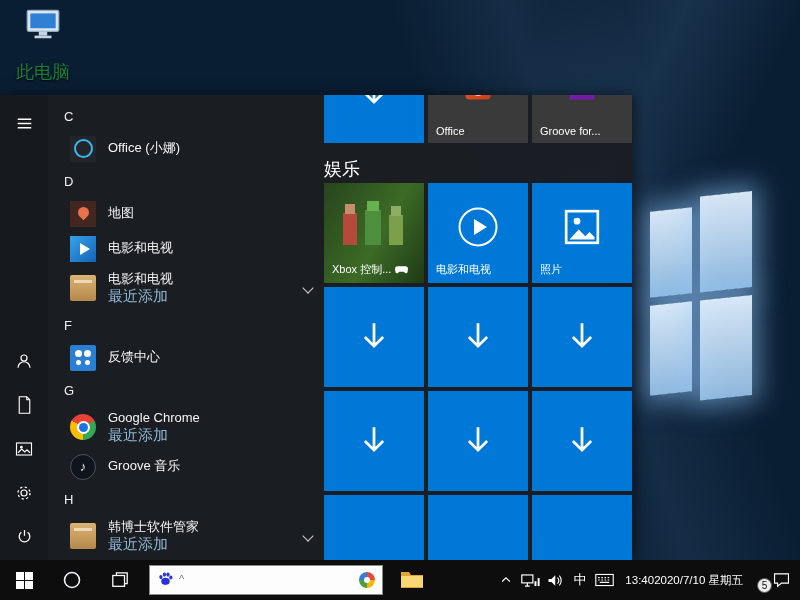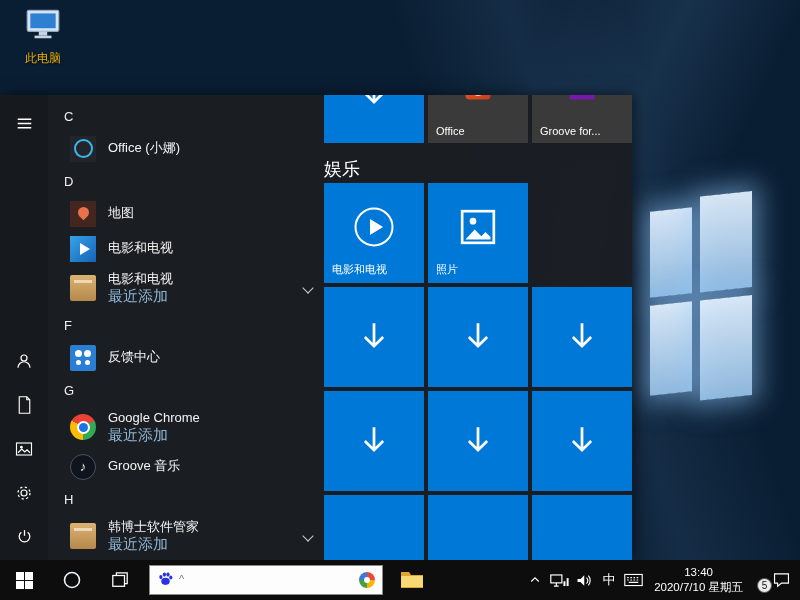--- a/index.html
+++ b/index.html
@@ -19,21 +19,21 @@
   .win-logo{position:absolute;left:650px;top:196px;width:108px;height:208px;transform:skewY(-6deg)}
   .win-logo .p{position:absolute;background:linear-gradient(180deg,rgba(225,240,255,.95),rgba(165,210,250,.85));
     box-shadow:0 0 26px 7px rgba(145,200,255,.55)}
   .p1{left:0;top:10px;width:42px;height:86px}
   .p2{left:50px;top:0;width:52px;height:96px}
   .p3{left:0;top:104px;width:42px;height:90px}
   .p4{left:50px;top:104px;width:52px;height:100px}
 
   
   .desktop-icon{position:absolute;left:12px;top:8px;width:62px;display:flex;flex-direction:column;align-items:center;cursor:default}
-  .pc-label{font-size:12px;color:#eab308;text-shadow:0 1px 2px #000;margin-top:6px}
+  .pc-label{font-size:18px;color:#15803d;text-shadow:0 1px 2px #000;margin-top:16px}
 
   
   .start-menu{position:absolute;left:0;top:95px;width:632px;height:465px;display:flex;
     background:rgba(27,30,35,.97);box-shadow:3px 0 14px rgba(0,0,0,.55)}
   .rail{width:48px;display:flex;flex-direction:column;background:rgba(0,0,0,.12)}
   .rail-top{padding-top:8px}
   .rail-bottom{margin-top:auto}
   .rail-btn{width:48px;height:44px;display:flex;align-items:center;justify-content:center;background:none;border:none;cursor:pointer}
 
   .app-list{width:274px;padding-top:6px;overflow:hidden}
@@ -80,21 +80,21 @@
   .taskbar{position:absolute;left:0;bottom:0;width:800px;height:40px;background:#0d0d0e;display:flex;align-items:center;z-index:20}
   .tb-btn{width:48px;height:40px;display:flex;align-items:center;justify-content:center;background:none;border:none;cursor:pointer}
   .searchbox{width:234px;height:30px;background:#fdfdfd;border:1px solid #8a8a8a;display:flex;align-items:center;padding:0 7px;margin:0 5px;cursor:text}
   .caret{color:#777;font-size:11px;margin-left:5px;transform:translateY(-1px)}
   .pin{margin-left:auto;width:16px;height:16px;border-radius:50%;
     background:conic-gradient(#e5493a 0 25%,#f8b500 0 50%,#45a047 0 75%,#3a7bd5 0 100%);position:relative;cursor:pointer}
   .pin::before{content:"";position:absolute;left:5px;top:5px;width:6px;height:6px;border-radius:50%;background:#fff}
   .tray{margin-left:auto;display:flex;align-items:center;height:40px}
   .tr{height:40px;min-width:25px;display:flex;align-items:center;justify-content:center;padding:0 2px;cursor:pointer}
   .ime{font-size:13px;color:#fff;min-width:24px}
-  .clock{height:40px;display:flex;flex-direction:column;align-items:center;justify-content:center;font-size:11.5px;line-height:1.3;padding:0 8px;cursor:pointer}
+  .clock{height:40px;display:flex;flex-direction:row;align-items:center;justify-content:center;font-size:11.5px;line-height:1.3;padding:0 8px;cursor:pointer}
   .action{position:relative;height:40px;display:flex;align-items:center;justify-content:center;padding:0 10px 0 22px;cursor:pointer}
   .badge{position:absolute;left:6px;bottom:7px;width:15px;height:15px;border-radius:50%;background:#ededed;color:#111;
     font-size:10px;display:flex;align-items:center;justify-content:center;border:1px solid #555}
 </style>
 </head>
 <body>
 
 <div class="stage">
 
   <div class="wallpaper">
@@ -256,20 +256,38 @@
                 <text x="12" y="17" font-size="13" fill="#fff" text-anchor="middle">N</text>
               </svg>
             </span>
             <span class="label">
               <span>Groove for...</span>
             </span>
           </div>
         </div>
         <div class="tile-group-title">娱乐</div>
         <div class="tile-row">
+          <div class="tile tile-xbox">
+            <span class="tile-ico">
+              <svg width="72" height="56" viewBox="0 0 72 56">
+                <rect x="5" y="14" width="14" height="32" fill="#b5493c"></rect>
+                <rect x="7" y="5" width="10" height="10" fill="#c98d6b"></rect>
+                <rect x="27" y="11" width="16" height="35" fill="#4e8f3d"></rect>
+                <rect x="29" y="2" width="12" height="10" fill="#67b14e"></rect>
+                <rect x="51" y="16" width="14" height="30" fill="#7c9f4a"></rect>
+                <rect x="53" y="7" width="10" height="10" fill="#8fae62"></rect>
+              </svg>
+            </span>
+            <span class="label">
+              <span>Xbox 控制...</span>
+              <span><svg width="13" height="9" viewBox="0 0 24 16">
+                  <path d="M5 2h14a5 5 0 0 1 5 5l-1 6a3 3 0 0 1-5 1l-2-2H8l-2 2a3 3 0 0 1-5-1L0 7a5 5 0 0 1 5-5z" fill="#fff"></path>
+                </svg></span>
+            </span>
+          </div>
           <div class="tile tile-movies-tv">
             <span class="tile-ico">
               <svg width="44" height="44" viewBox="0 0 44 44">
                 <circle cx="22" cy="22" r="18.5" fill="none" stroke="#fff" stroke-width="2"></circle>
                 <path d="M18 14l13 8-13 8z" fill="#fff"></path>
               </svg>
             </span>
             <span class="label">
               <span>电影和电视</span>
             </span>

